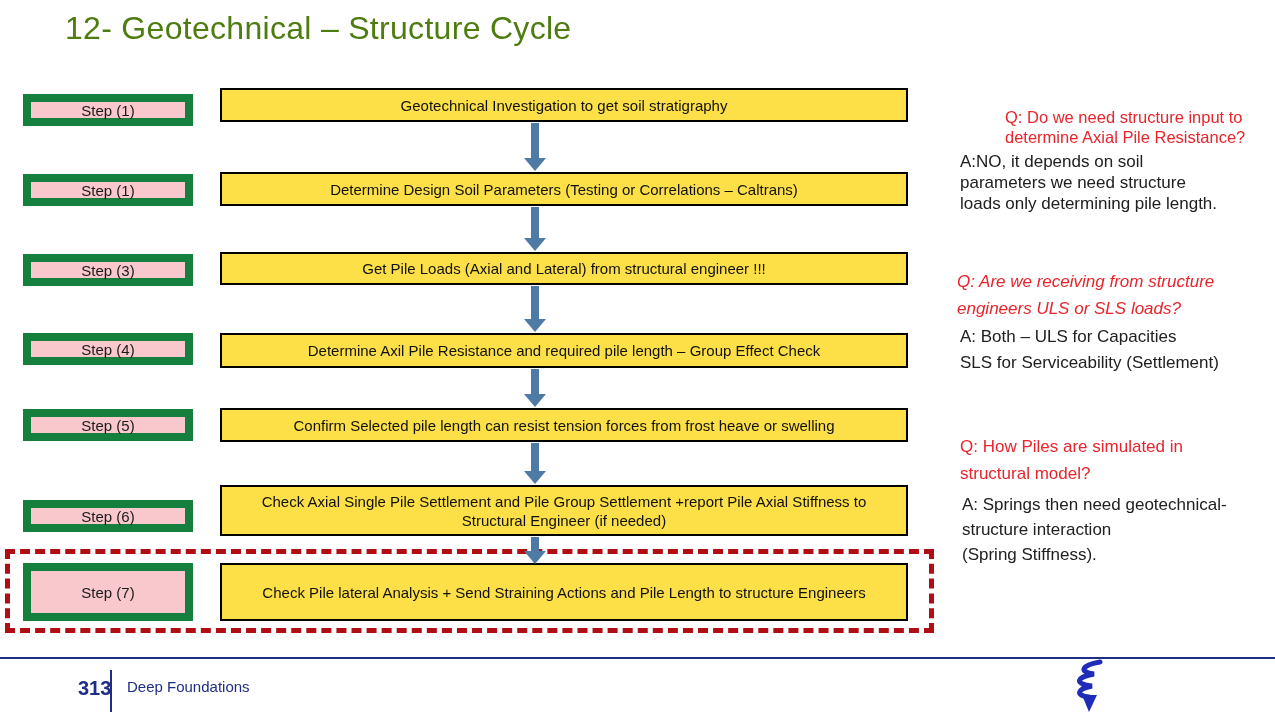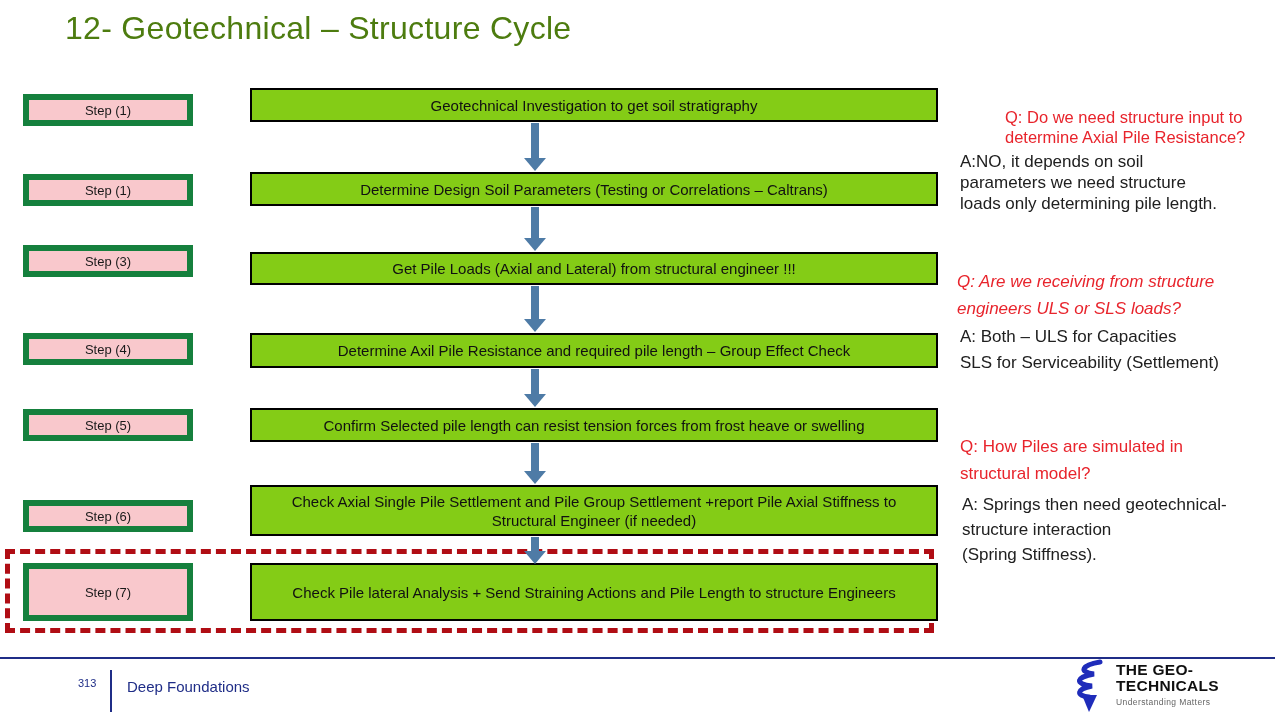--- a/index.html
+++ b/index.html
@@ -7,27 +7,27 @@
     width:1275px;height:715px;position:relative;background:#ffffff;
     font-family:"Liberation Sans",sans-serif;overflow:hidden;
   }
   .title{
     position:absolute;left:65px;top:10px;margin:0;
     font-size:32px;font-weight:normal;letter-spacing:.3px;color:#4d7c0f;
   }
   
   .step{
     position:absolute;left:23px;width:170px;box-sizing:border-box;
-    background:#f9c8cc;border:6px solid #15803d;
+    background:#f9c8cc;border:8px solid #15803d;
     display:flex;align-items:center;justify-content:center;
-    font-size:13px;color:#1a1a1a;
+    font-size:15px;color:#1a1a1a;
   }
   .proc{
-    position:absolute;left:250px;width:688px;box-sizing:border-box;
-    background:#84cc16;border:2px solid #000;
+    position:absolute;left:220px;width:688px;box-sizing:border-box;
+    background:#fde047;border:2px solid #000;
     display:flex;align-items:center;justify-content:center;
     text-align:center;font-size:15px;color:#111;line-height:19px;
     padding:4px 28px;
   }
   .arrow{position:absolute;left:524px;width:22px;}
   .arrow .shaft{position:absolute;left:7px;top:0;bottom:11px;width:8px;background:#4e7ba6;}
   .arrow .head{
     position:absolute;left:0;bottom:0;width:0;height:0;
     border-left:11px solid transparent;border-right:11px solid transparent;
     border-top:13px solid #4e7ba6;
@@ -40,38 +40,38 @@
   .qa-q{position:absolute;white-space:pre-line;color:#e8242c;width:318px;}
   .qa-a{position:absolute;white-space:pre-line;color:#202020;width:318px;}
   .q1{left:957px;top:107px;font-size:16.5px;line-height:20px;margin-left:48px;}
   .a1{left:960px;top:151px;font-size:17px;line-height:21px;}
   .q2{left:957px;top:268px;font-size:17px;line-height:27px;font-style:italic;}
   .a2{left:960px;top:324px;font-size:17px;line-height:26px;}
   .q3{left:960px;top:433px;font-size:17px;line-height:27px;}
   .a3{left:962px;top:492px;font-size:17px;line-height:25px;}
   
   .footer-line{position:absolute;left:0;top:657px;width:1275px;height:2px;background:#1f2d87;}
-  .page-num{position:absolute;left:78px;top:677px;font-weight:normal;font-size:11px;color:#1f2d87;}
+  .page-num{position:absolute;left:78px;top:677px;font-weight:bold;font-size:20px;color:#1f2d87;}
   .footer-divider{position:absolute;left:110px;top:670px;width:2px;height:42px;background:#1f2d87;}
   .section-name{position:absolute;left:127px;top:678px;font-size:15px;color:#1f2d87;}
   .logo{position:absolute;left:1072px;top:659px;display:flex;align-items:flex-start;}
   .brand-text{margin-left:8px;padding-top:3px;}
   .brand-line{font-weight:bold;font-size:15.5px;line-height:16px;color:#101010;letter-spacing:.3px;}
   .brand-tagline{font-size:8.5px;color:#666;margin-top:3px;letter-spacing:.4px;}
 </style>
 </head>
 <body>
 
 <h1 class="title">12- Geotechnical – Structure Cycle</h1>
 
 <div class="dashrect"></div>
 
 <div class="step" style="top:94px;height:32px">Step (1)</div>
 <div class="step" style="top:174px;height:32px">Step (1)</div>
-<div class="step" style="top:245px;height:32px">Step (3)</div>
+<div class="step" style="top:254px;height:32px">Step (3)</div>
 <div class="step" style="top:333px;height:32px">Step (4)</div>
 <div class="step" style="top:409px;height:32px">Step (5)</div>
 <div class="step" style="top:500px;height:32px">Step (6)</div>
 <div class="step" style="top:563px;height:58px">Step (7)</div>
 
 <div class="proc" style="top:88px;height:34px">Geotechnical Investigation to get soil stratigraphy</div>
 <div class="proc" style="top:172px;height:34px">Determine Design Soil Parameters (Testing or Correlations – Caltrans)</div>
 <div class="proc" style="top:252px;height:33px">Get Pile Loads (Axial and Lateral) from structural engineer !!!</div>
 <div class="proc" style="top:333px;height:35px">Determine Axil Pile Resistance and required pile length – Group Effect Check</div>
 <div class="proc" style="top:408px;height:34px">Confirm Selected pile length can resist tension forces from frost heave or swelling</div>
@@ -123,18 +123,13 @@
 <div class="footer-divider"></div>
 <div class="section-name">Deep Foundations</div>
 
 <div class="logo">
   <span>
     <svg viewBox="0 0 36 54" width="36" height="54" aria-hidden="true">
       <path d="M28 3 C10 6 6 13 22 15 C4 18 2 25 20 27 C4 30 4 37 17 38" fill="none" stroke="#1f2cba" stroke-width="5" stroke-linecap="round"></path>
       <polygon points="10,36 25,36 17,53" fill="#1f2cba"></polygon>
     </svg>
   </span>
-  <span class="brand-text">
-    <div class="brand-line">THE GEO-</div>
-    <div class="brand-line">TECHNICALS</div>
-    <div class="brand-tagline">Understanding Matters</div>
-  </span>
 </div>
 
 </body></html>

